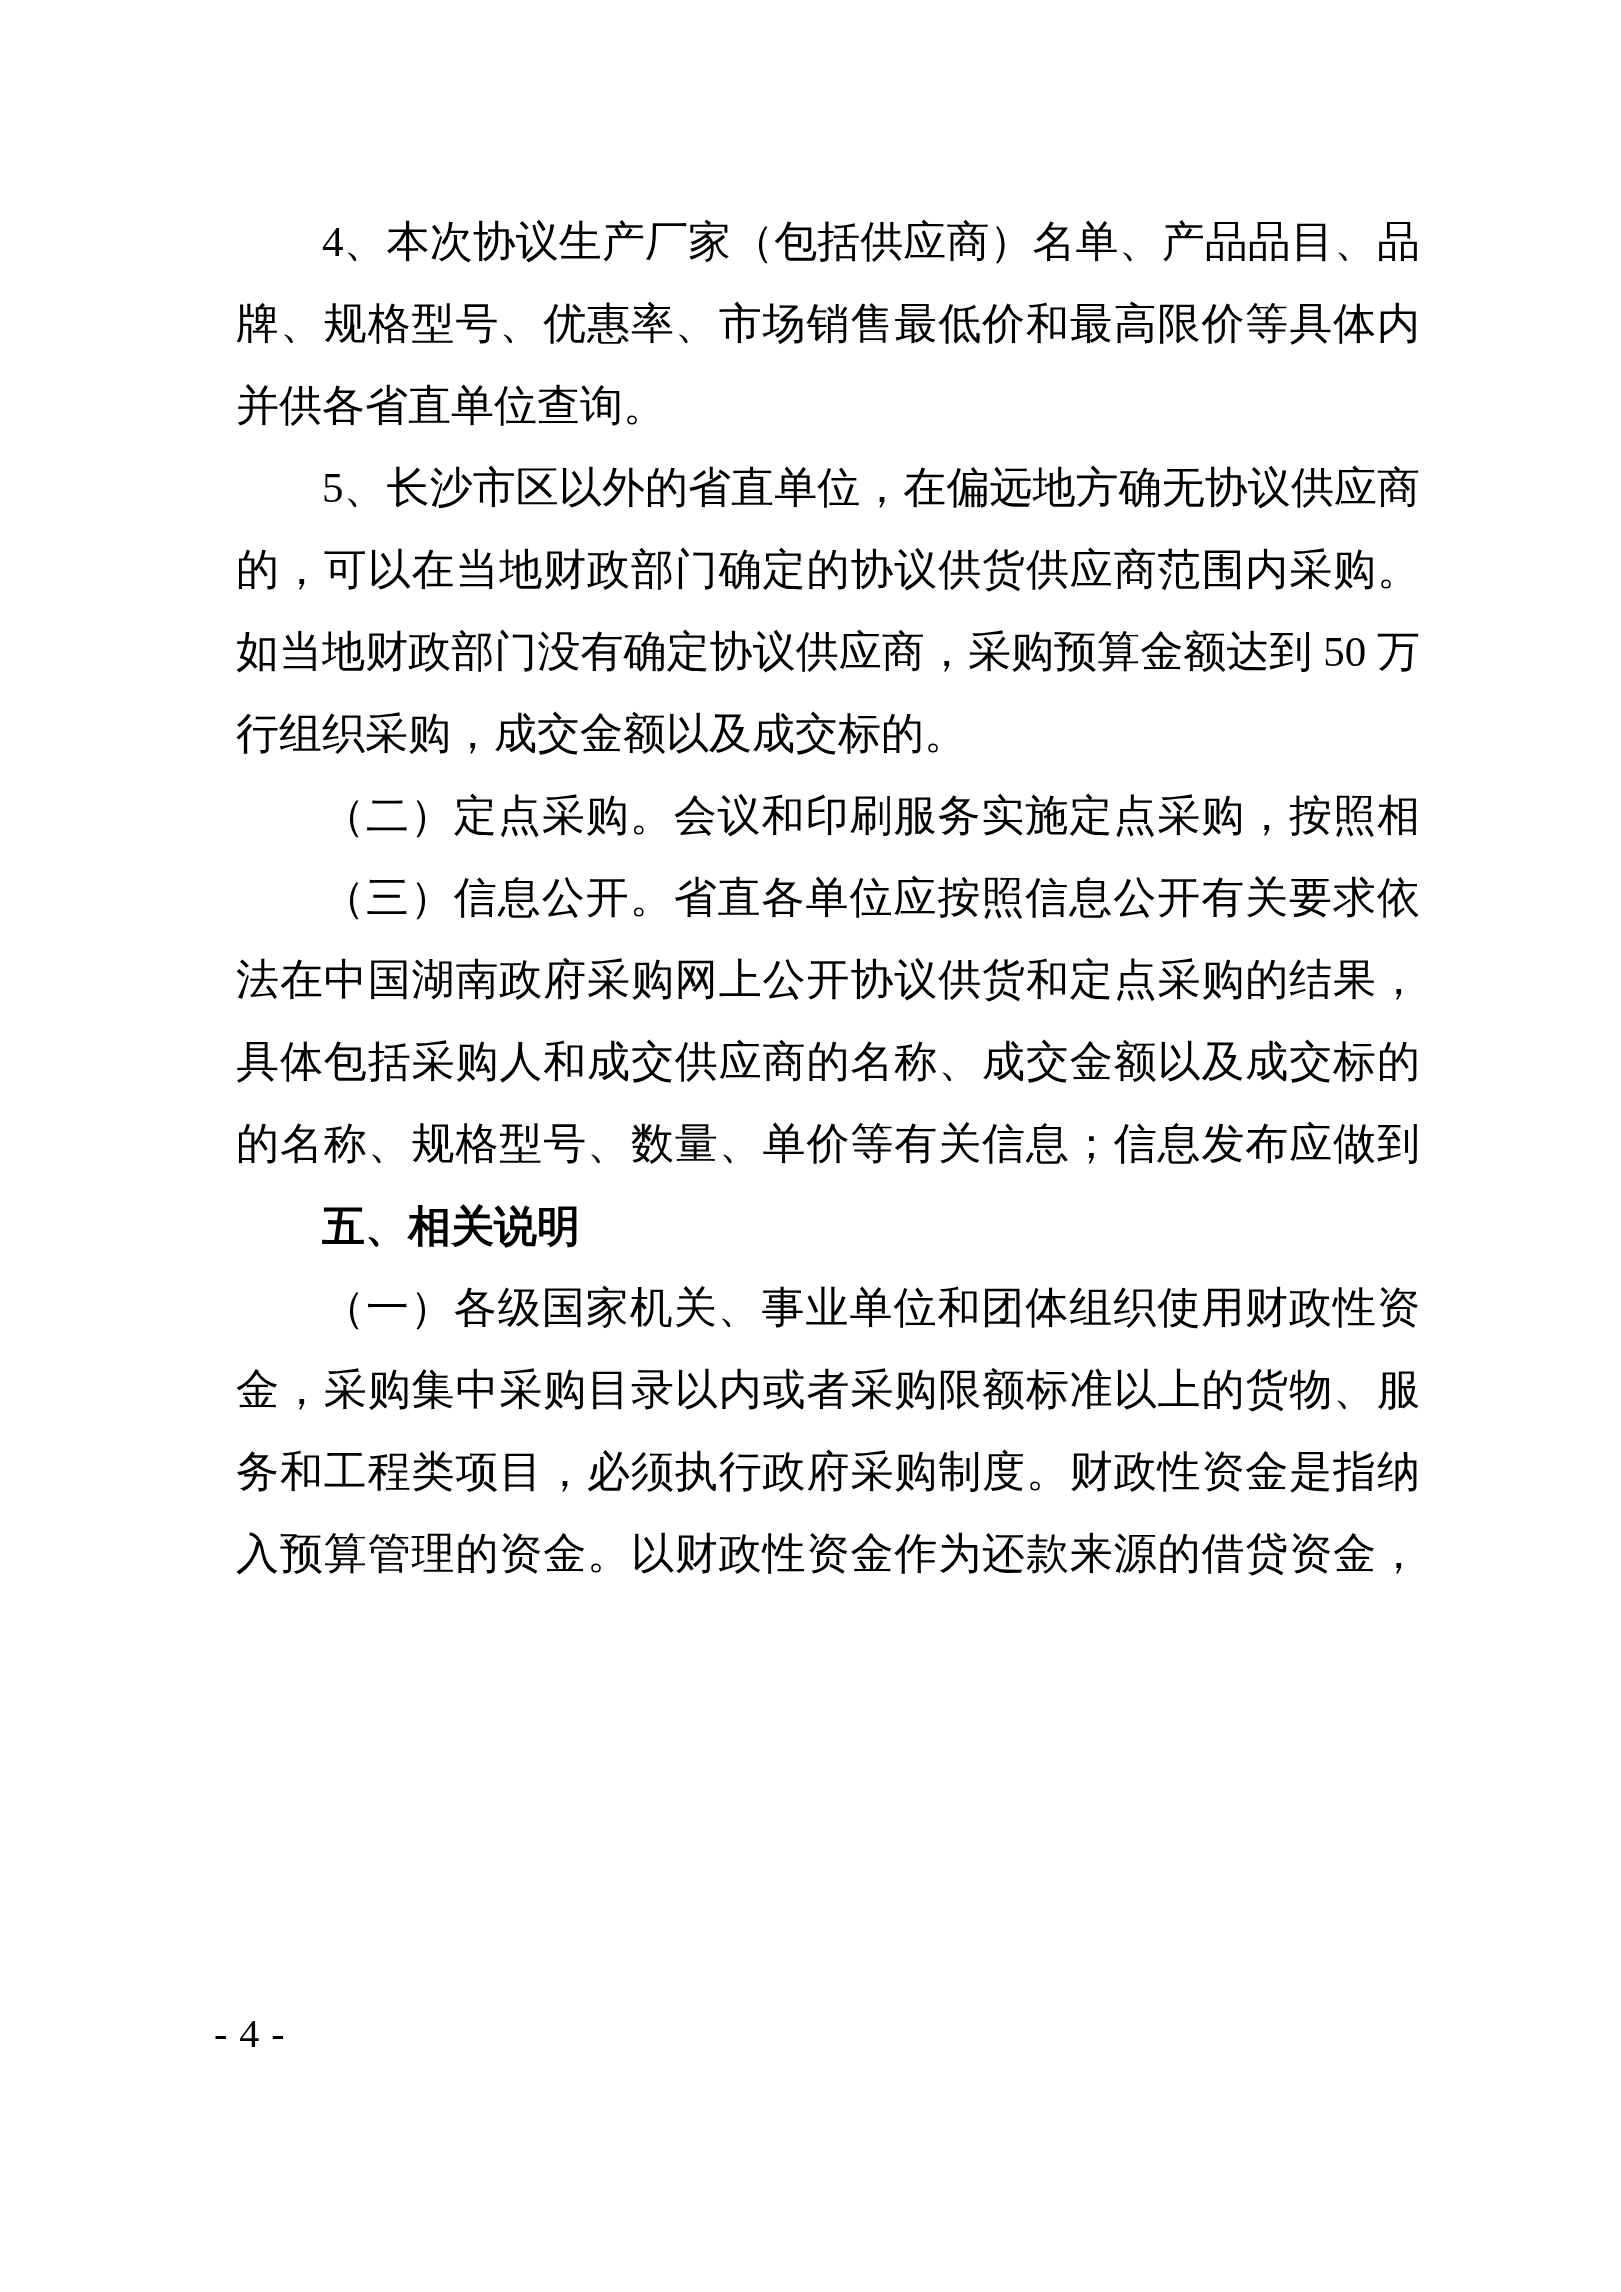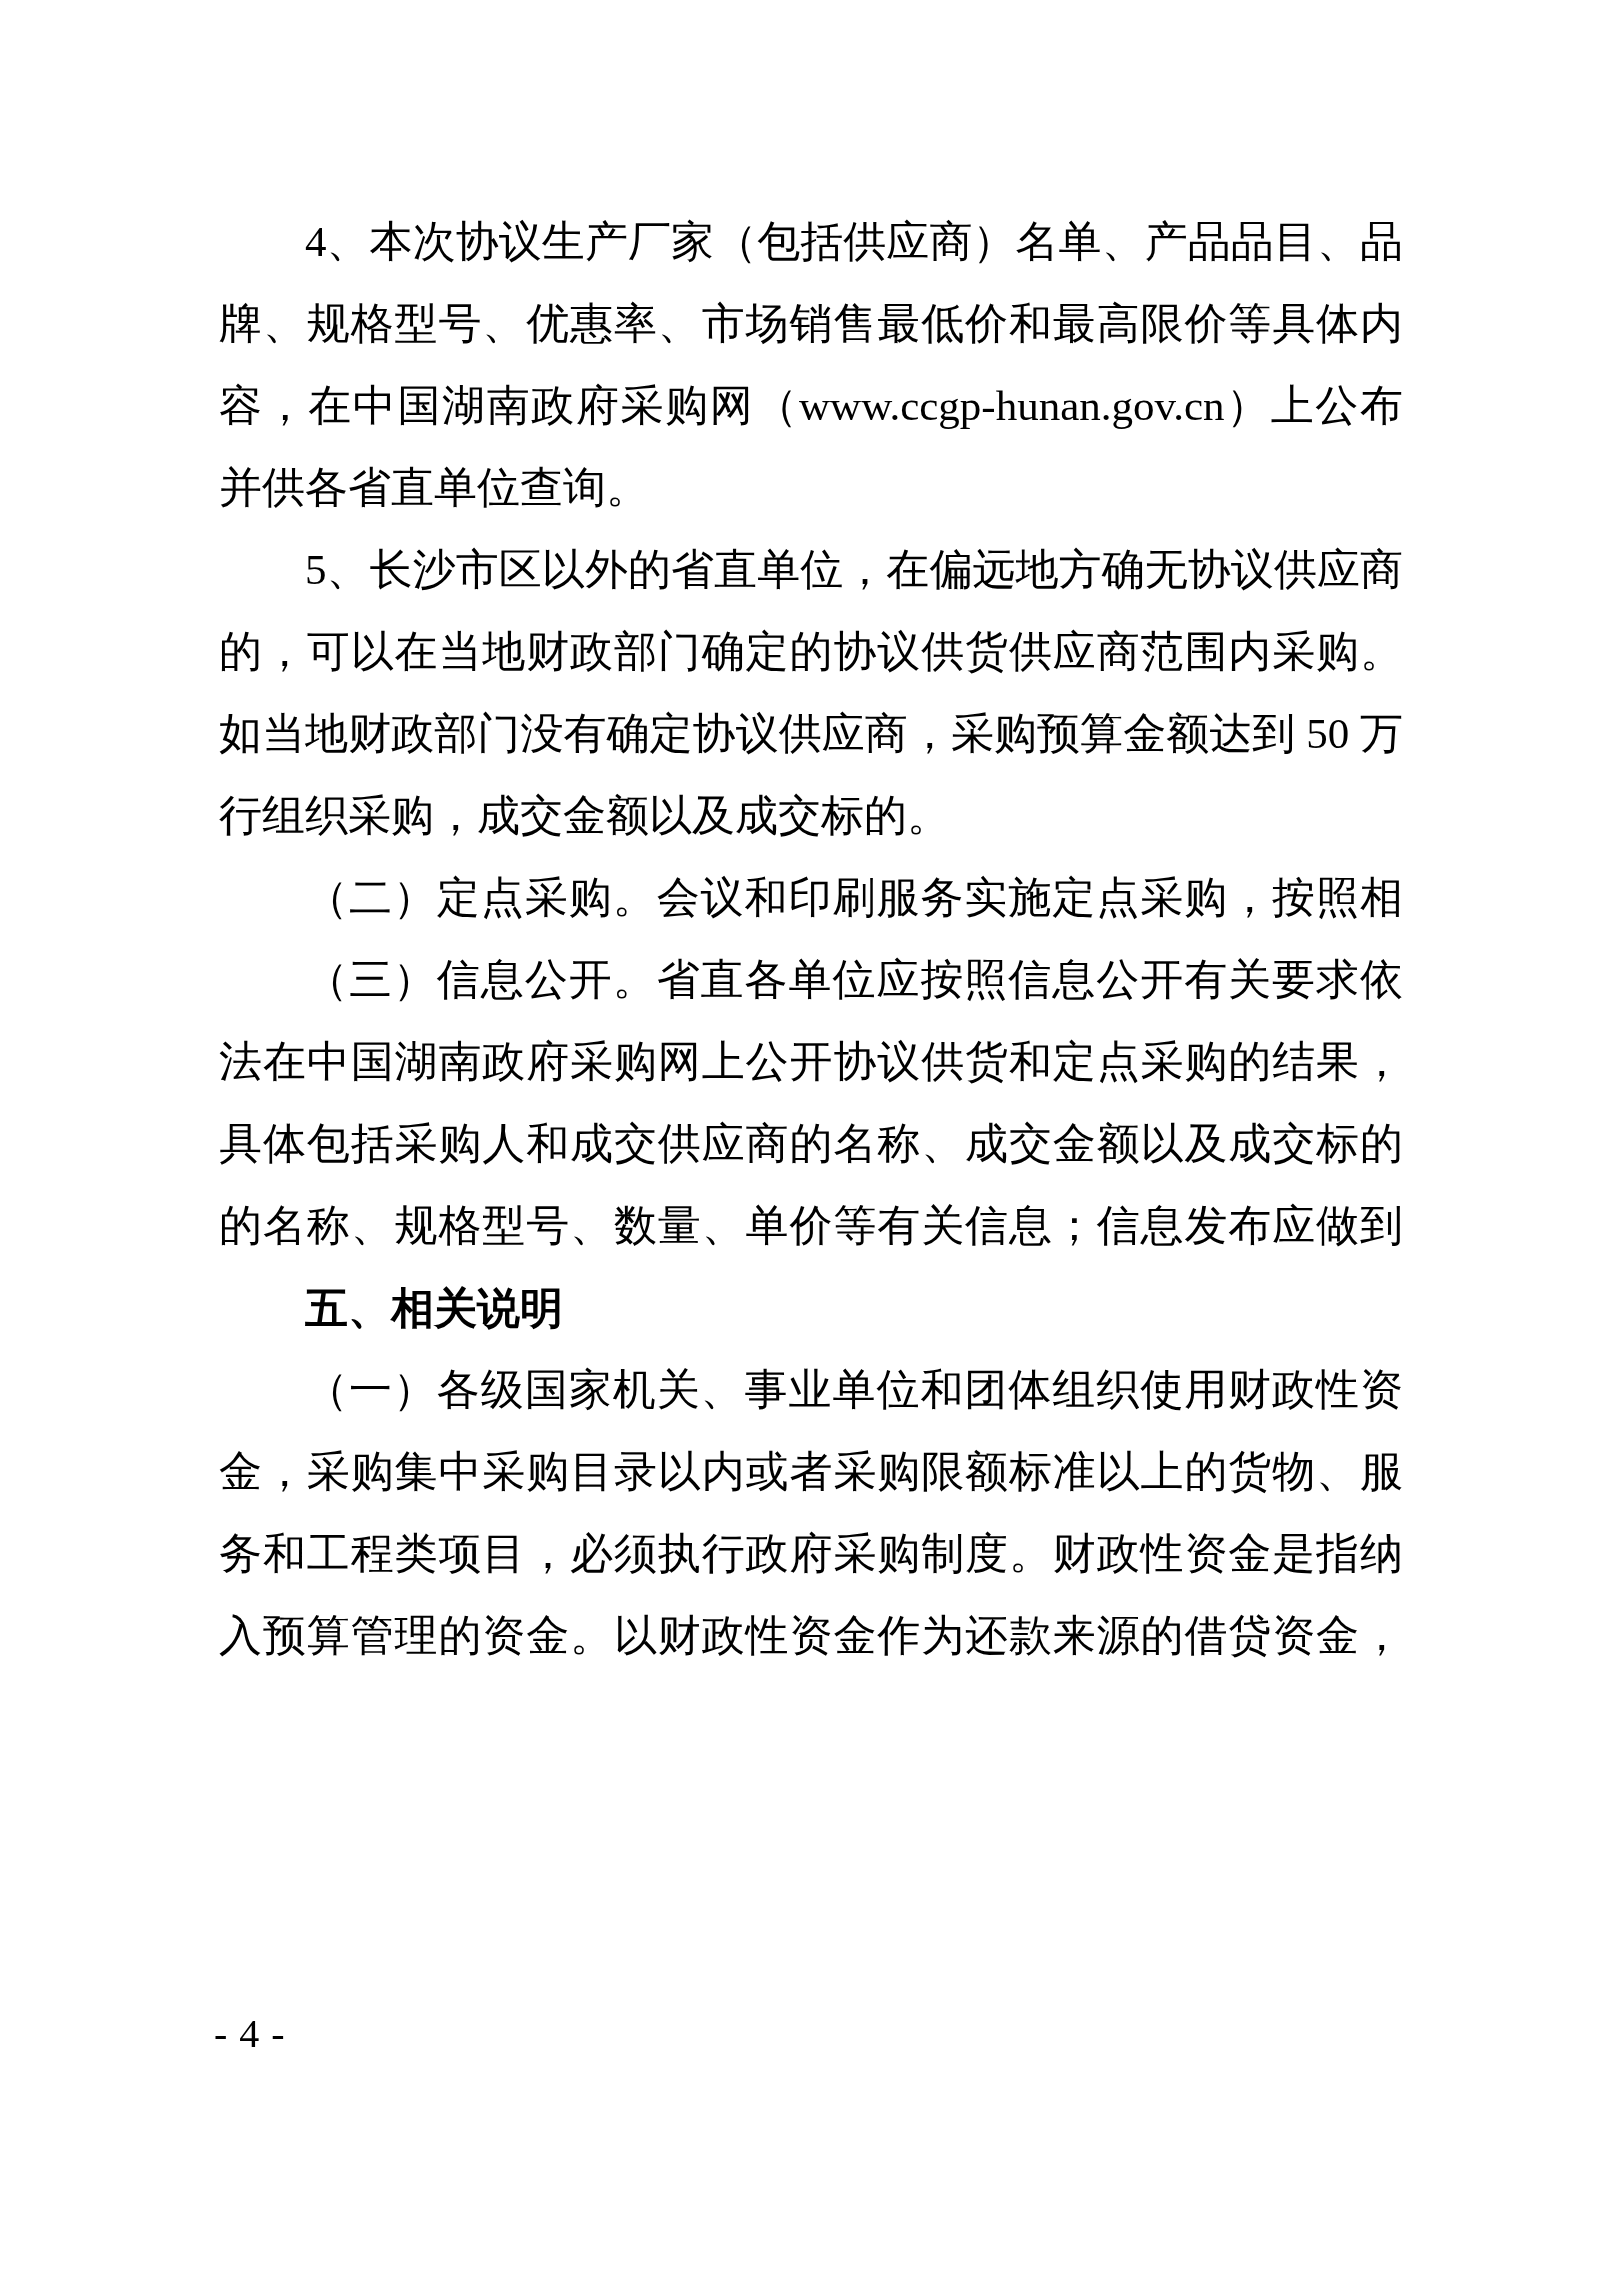--- a/index.html
+++ b/index.html
@@ -10,21 +10,21 @@
     position: relative;
     width: 1621px;
     height: 2293px;
     background: #ffffff;
     color: #000000;
     font-family: "Liberation Serif", "DejaVu Serif", serif;
     overflow: hidden;
   }
   .text-block {
     position: absolute;
-    left: 219px;
+    left: 236px;
     top: 201px;
     width: 1184px;
   }
   .para {
     margin: 0;
     padding: 0;
   }
   .line {
     font-size: 43px;
     line-height: 82px;
@@ -65,21 +65,20 @@
 </style>
 </head>
 <body>
 
 <div class="page">
   <div class="text-block">
 
     <div class="para">
       <div class="line first">4、本次协议生产厂家（包括供应商）名单、产品品目、品</div>
       <div class="line">牌、规格型号、优惠率、市场销售最低价和最高限价等具体内</div>
-      <div class="line">容，在中国湖南政府采购网（www.ccgp-hunan.gov.cn）上公布</div>
       <div class="line lastline">并供各省直单位查询。</div>
     </div>
 
     <div class="para">
       <div class="line first">5、长沙市区以外的省直单位，在偏远地方确无协议供应商</div>
       <div class="line">的，可以在当地财政部门确定的协议供货供应商范围内采购。</div>
       <div class="line">如当地财政部门没有确定协议供应商，采购预算金额达到 50 万</div>
       <div class="line lastline">行组织采购，成交金额以及成交标的。</div>
     </div>
 

